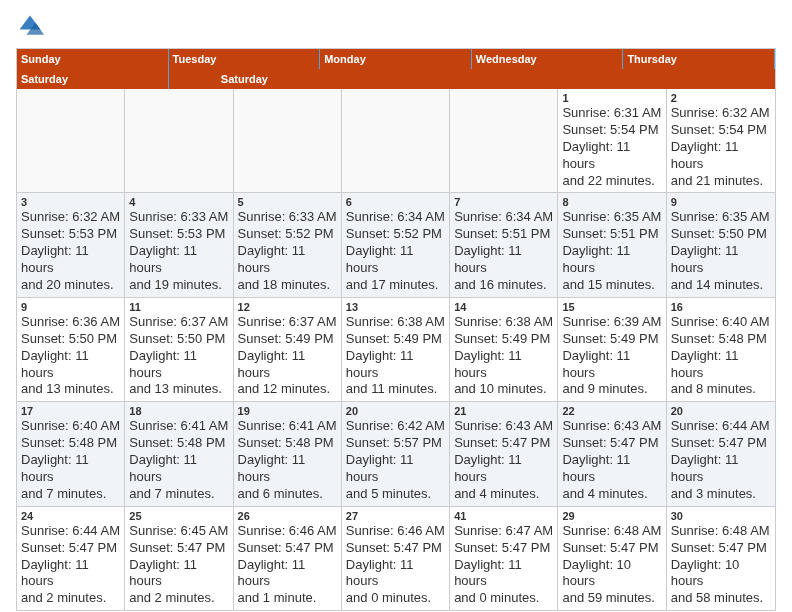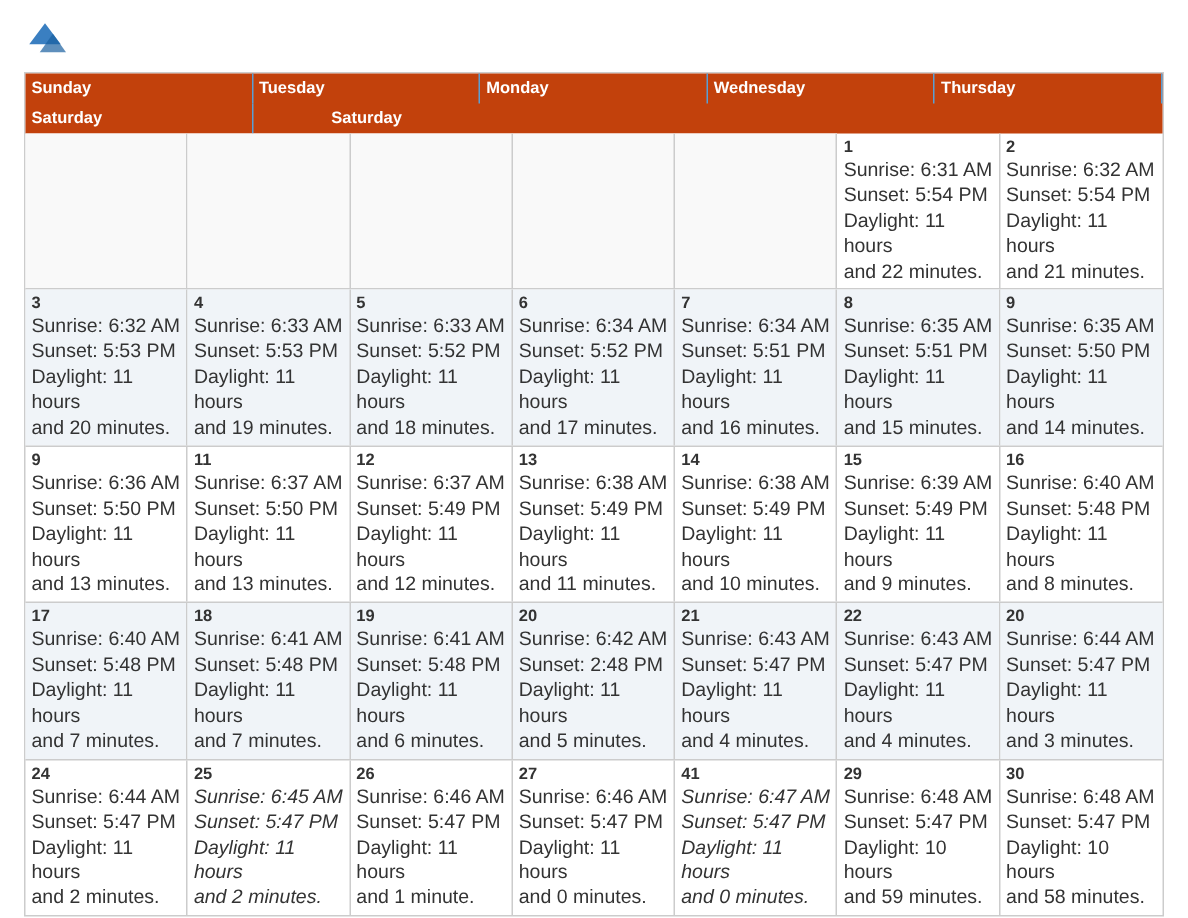--- a/index.html
+++ b/index.html
@@ -280,21 +280,21 @@
           <div class="cal-cell alt-bg">
             <span class="day-num">19</span>
             <div class="cell-text" style="white-space: pre-line;">Sunrise: 6:41 AM
 Sunset: 5:48 PM
 Daylight: 11 hours
 and 6 minutes.</div>
           </div>
           <div class="cal-cell alt-bg">
             <span class="day-num">20</span>
             <div class="cell-text" style="white-space: pre-line;">Sunrise: 6:42 AM
-Sunset: 2:48 PM
+Sunset: 5:57 PM
 Daylight: 11 hours
 and 5 minutes.</div>
           </div>
           <div class="cal-cell alt-bg">
             <span class="day-num">21</span>
             <div class="cell-text" style="white-space: pre-line;">Sunrise: 6:43 AM
 Sunset: 5:47 PM
 Daylight: 11 hours
 and 4 minutes.</div>
           </div>
@@ -316,42 +316,42 @@
         <div class="cal-row">
           <div class="cal-cell">
             <span class="day-num">24</span>
             <div class="cell-text" style="white-space: pre-line;">Sunrise: 6:44 AM
 Sunset: 5:47 PM
 Daylight: 11 hours
 and 2 minutes.</div>
           </div>
           <div class="cal-cell">
             <span class="day-num">25</span>
-            <div class="cell-text" style="white-space: pre-line; font-style: italic;">Sunrise: 6:45 AM
+            <div class="cell-text" style="white-space: pre-line;">Sunrise: 6:45 AM
 Sunset: 5:47 PM
 Daylight: 11 hours
 and 2 minutes.</div>
           </div>
           <div class="cal-cell">
             <span class="day-num">26</span>
             <div class="cell-text" style="white-space: pre-line;">Sunrise: 6:46 AM
 Sunset: 5:47 PM
 Daylight: 11 hours
 and 1 minute.</div>
           </div>
           <div class="cal-cell">
             <span class="day-num">27</span>
             <div class="cell-text" style="white-space: pre-line;">Sunrise: 6:46 AM
 Sunset: 5:47 PM
 Daylight: 11 hours
 and 0 minutes.</div>
           </div>
           <div class="cal-cell">
             <span class="day-num">41</span>
-            <div class="cell-text" style="white-space: pre-line; font-style: italic;">Sunrise: 6:47 AM
+            <div class="cell-text" style="white-space: pre-line;">Sunrise: 6:47 AM
 Sunset: 5:47 PM
 Daylight: 11 hours
 and 0 minutes.</div>
           </div>
           <div class="cal-cell">
             <span class="day-num">29</span>
             <div class="cell-text" style="white-space: pre-line;">Sunrise: 6:48 AM
 Sunset: 5:47 PM
 Daylight: 10 hours
 and 59 minutes.</div>

